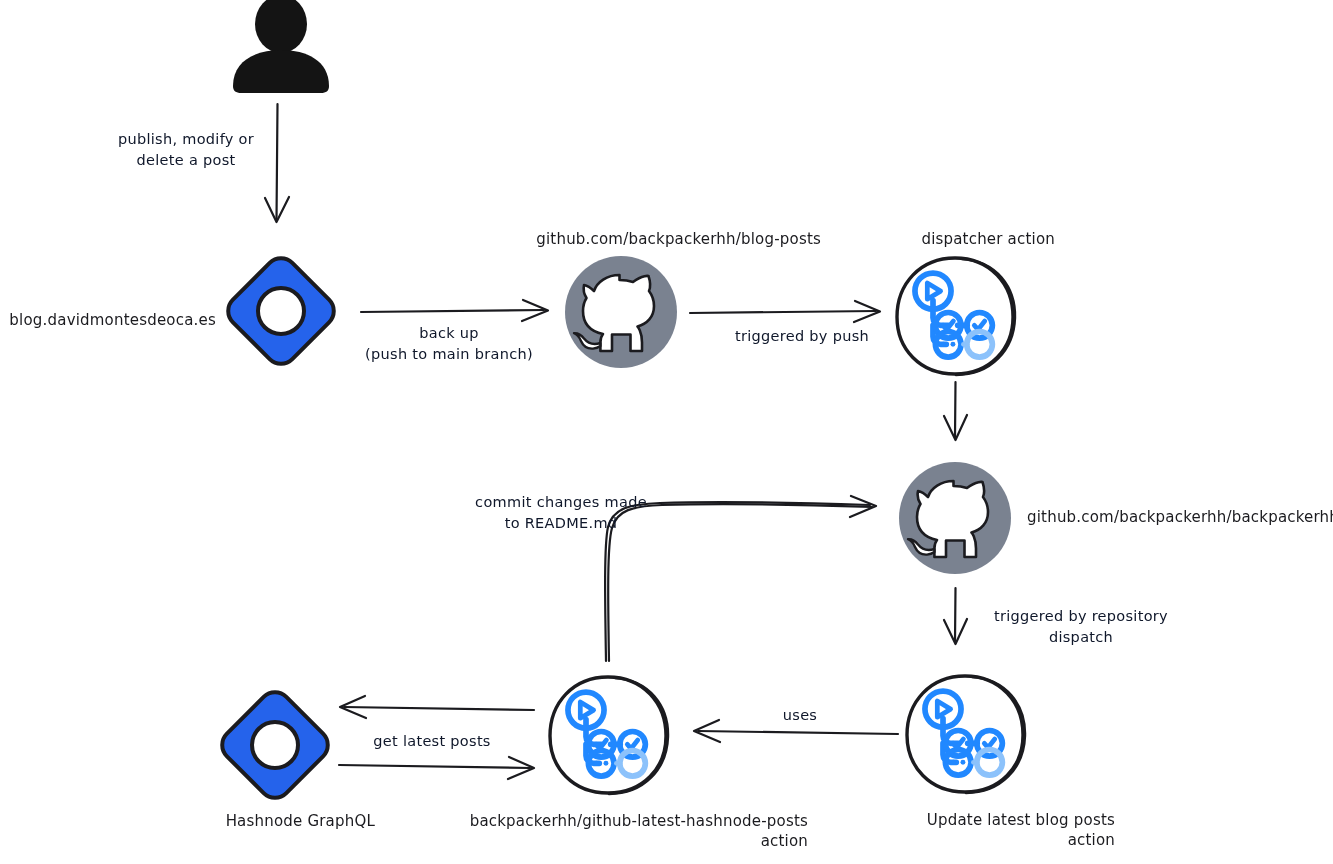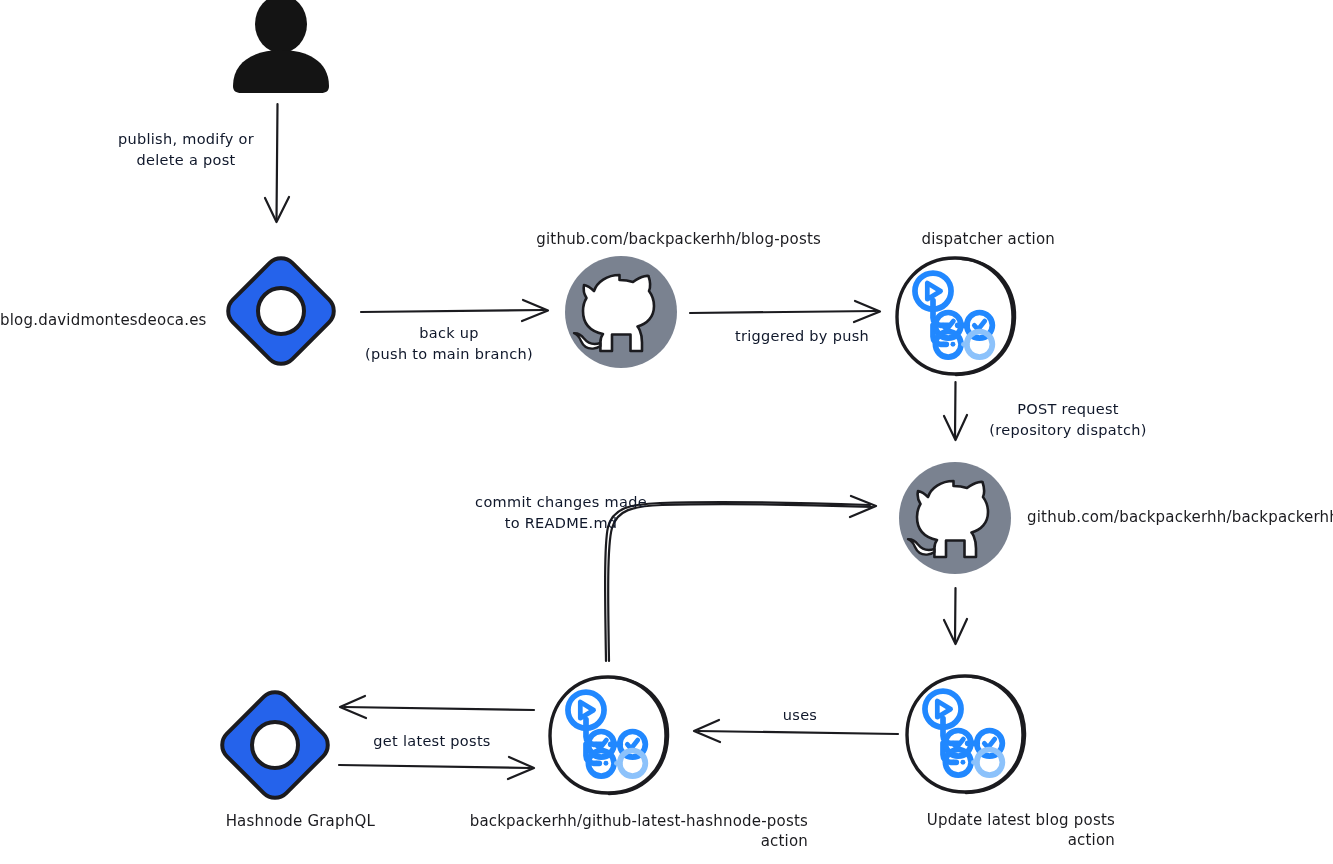--- a/index.html
+++ b/index.html
@@ -206,42 +206,42 @@
                  C 720 501 810 503 870 505"></path>
         <path d="M 609 661
                  C 608 600 607 546 612 528
                  C 617 510 633 506 662 505
                  C 722 503 812 505 872 507"></path>
         <path d="M 851 496 L 876 506 L 850 517"></path>
       </g>
     </g>
   </svg>
 
-  <div class="node-label" style="left:0px;top:310px;width:208px;text-align:left;padding-left:0;">blog.davidmontesdeoca.es</div>
+  <div class="node-label" style="left:0px;top:310px;width:208px;text-align:right;padding-left:8px;">blog.davidmontesdeoca.es</div>
 
   <div class="node-label" style="left:421px;top:229px;width:400px;">github.com/backpackerhh/blog-posts</div>
 
   <div class="node-label" style="left:855px;top:229px;width:200px;">dispatcher action</div>
 
   <div class="node-label" style="left:1027px;top:507px;width:306px;text-align:left;">github.com/backpackerhh/backpackerhh</div>
 
   <div class="node-label" style="left:815px;top:810px;width:300px;"><span>Update latest blog posts</span><br><span>action</span></div>
 
   <div class="node-label" style="left:408px;top:811px;width:400px;"><span>backpackerhh/github-latest-hashnode-posts</span><br><span>action</span></div>
 
   <div class="node-label" style="left:175px;top:811px;width:200px;">Hashnode GraphQL</div>
 
   <div class="edge-label" style="left:96px;top:129px;width:180px;"><span>publish, modify or</span><br><span>delete a post</span></div>
 
   <div class="edge-label" style="left:353px;top:323px;width:192px;"><span>back up</span><br><span>(push to main branch)</span></div>
 
   <div class="edge-label" style="left:689px;top:326px;width:180px;text-align:right;">triggered by push</div>
 
-  <div class="edge-label" style="left:968px;top:399px;width:200px;"><span>POST request</span><br><span>(repository dispatch)</span></div>
-
+
+  <div class="edge-label" style="left:979px;top:606px;width:204px;"><span>triggered by repository</span><br><span>dispatch</span></div>
 
   <div class="edge-label" style="left:752px;top:705px;width:96px;">uses</div>
 
   <div class="edge-label" style="left:344px;top:731px;width:176px;">get latest posts</div>
 
   <div class="edge-label" style="left:466px;top:492px;width:190px;"><span>commit changes made</span><br><span>to README.md</span></div>
 
 </div>
 
 </body></html>

